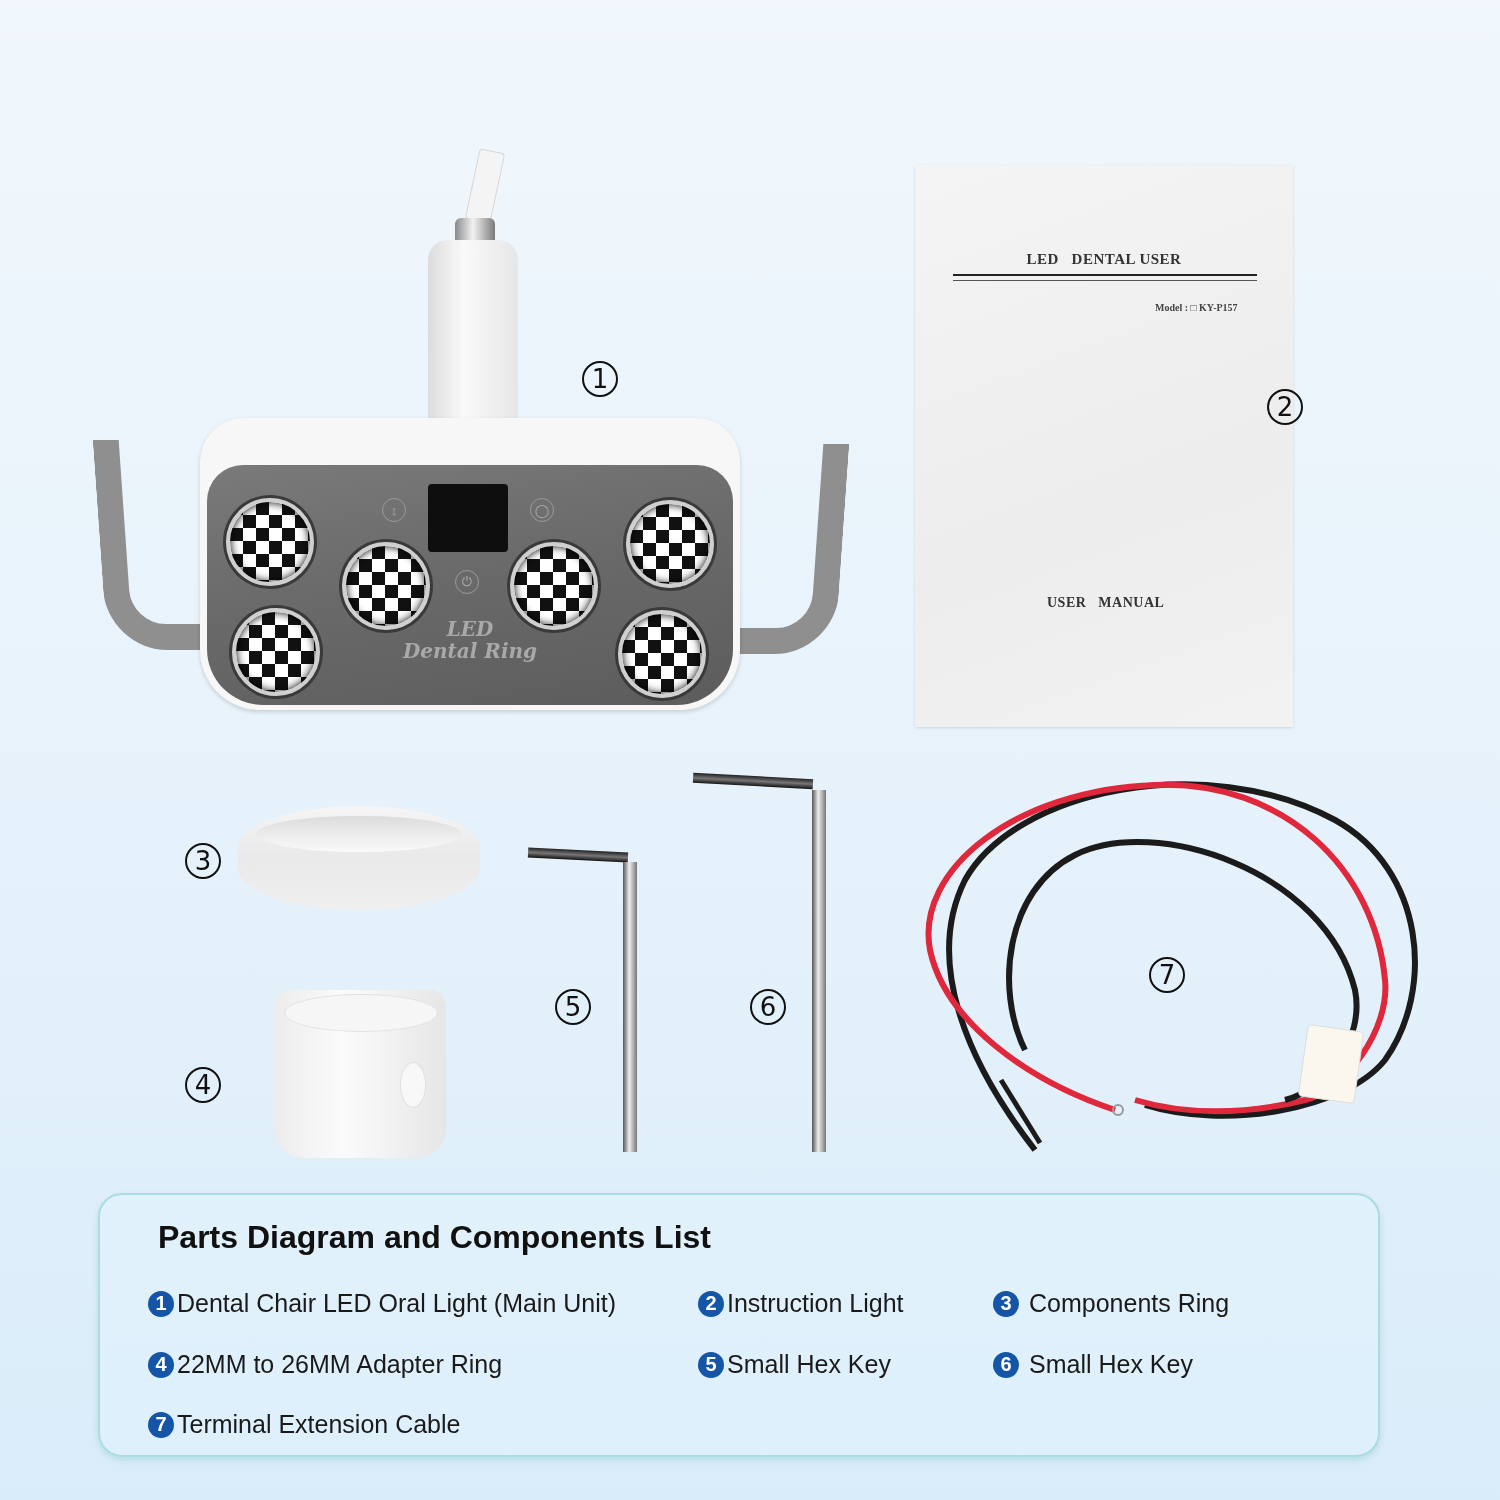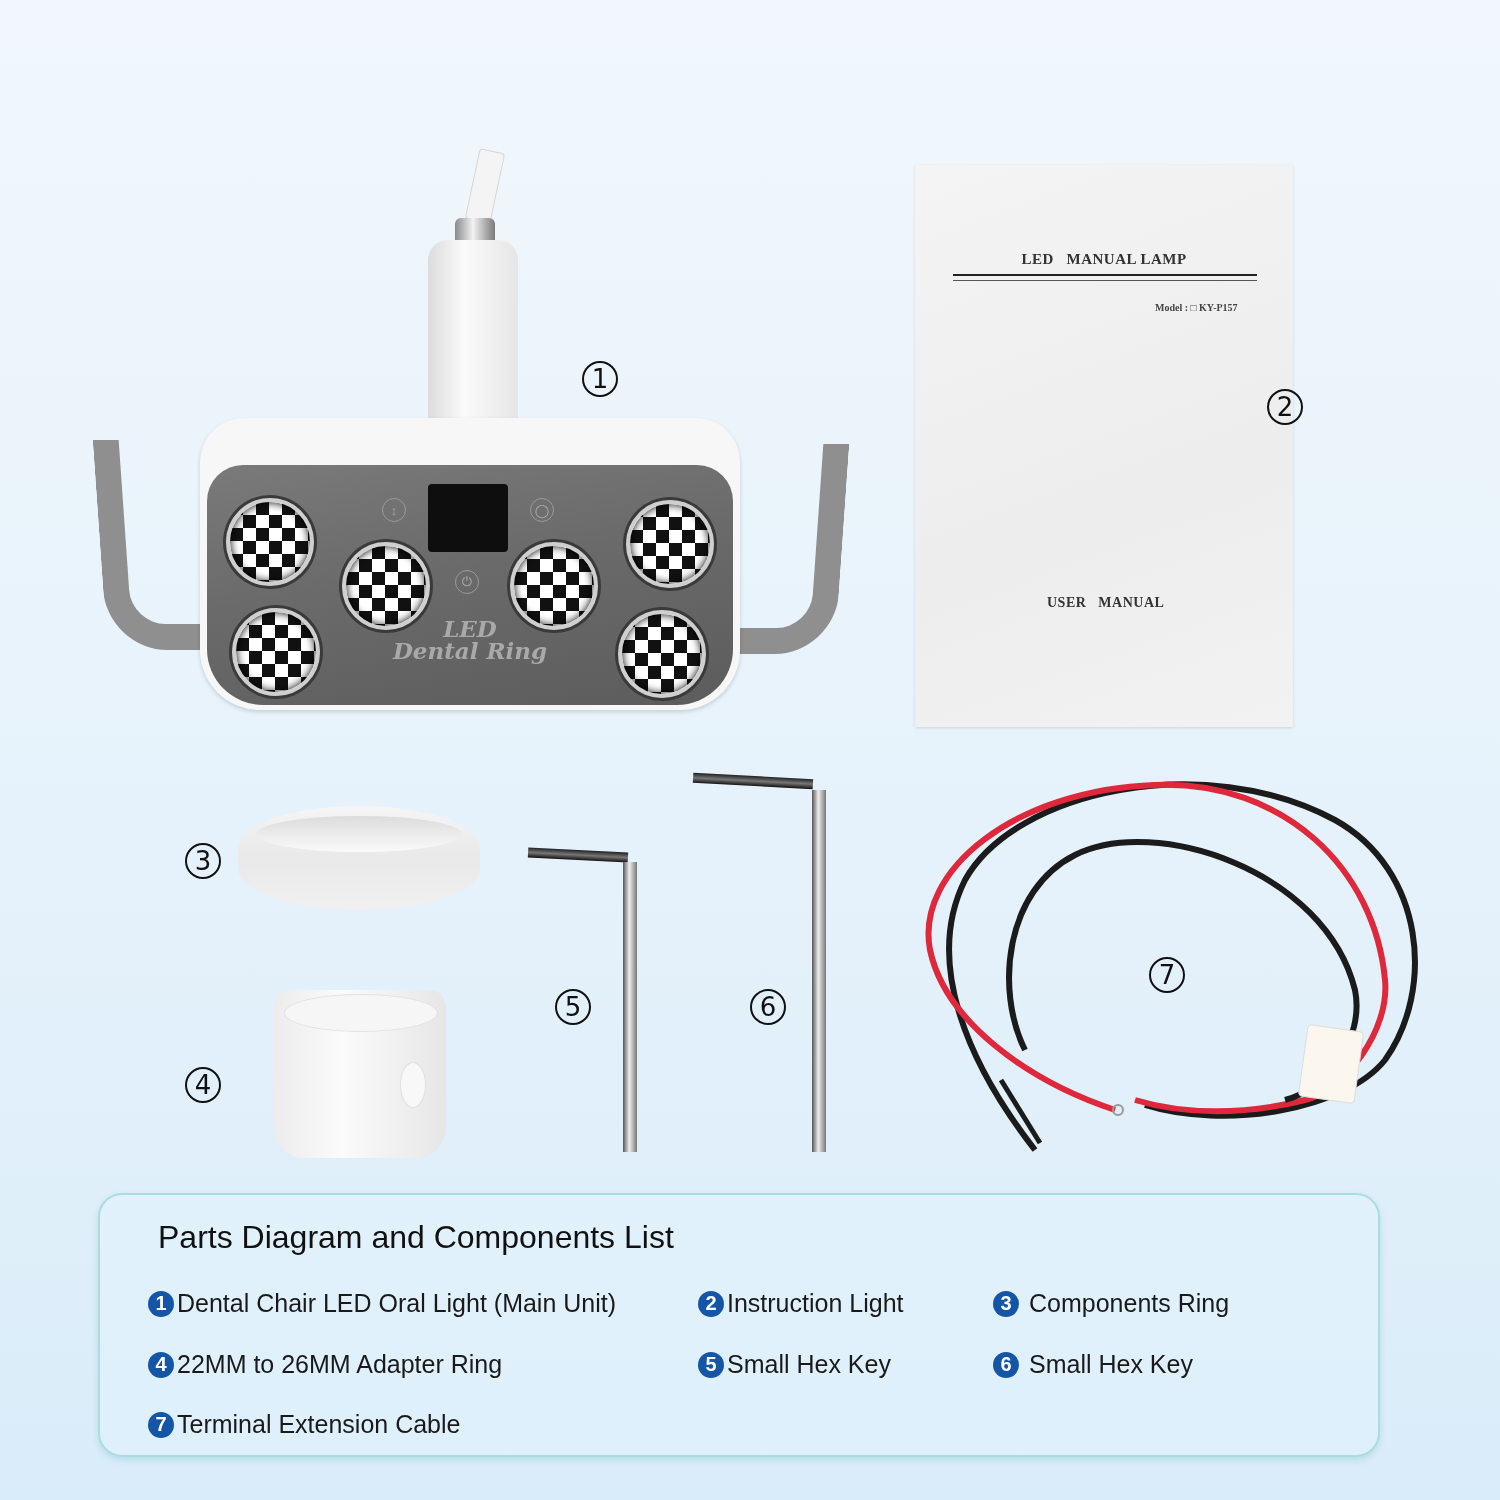--- a/index.html
+++ b/index.html
@@ -30,21 +30,21 @@
   .lamp-face { position:absolute; left:207px; top:465px; width:526px; height:240px;
     background:linear-gradient(170deg,#7a7a7a 0%,#6a6a6a 45%,#5c5c5c 100%); border-radius:36px 36px 56px 56px; }
   .display { position:absolute; left:428px; top:484px; width:80px; height:68px; background:#0e0e0e; border-radius:4px; }
   .led { position:absolute; width:80px; height:80px; border-radius:50%;
     background:
       conic-gradient(#fff 0 25%, #111 0 50%, #fff 0 75%, #111 0) ;
     background-size:26px 26px; border:4px solid #cfcfcf; box-shadow:inset 0 0 8px #000, 0 0 0 3px #3a3a3a; }
   .face-icon { position:absolute; width:24px; height:24px; border:1.5px solid #9a9a9a; border-radius:50%; color:#aaa;
     font-size:13px; display:flex; align-items:center; justify-content:center; box-sizing:border-box; }
   .lamp-brand { position:absolute; left:390px; top:618px; width:160px; text-align:center; color:#a9a9a9;
-    font-family:"DejaVu Serif", serif; font-style:italic; font-weight:bold; font-size:23px; line-height:22px; }
+    font-family:"DejaVu Serif", serif; font-style:italic; font-weight:bold; font-size:20px; line-height:22px; }
   
   .manual { position:absolute; left:915px; top:165px; width:378px; height:562px;
     background:linear-gradient(160deg,#f4f4f4,#ededed 60%,#f2f2f2); box-shadow:0 1px 3px rgba(0,0,0,.12); }
   .manual-title { position:absolute; left:0; top:86px; width:100%; text-align:center;
     font-family:"Liberation Serif", serif; font-weight:bold; font-size:15px; color:#333; letter-spacing:.5px; }
   .manual-rule { position:absolute; left:38px; top:109px; width:304px; height:4px;
     border-top:2px solid #222; border-bottom:1px solid #555; }
   .manual-model { position:absolute; left:240px; top:137px; font-family:"Liberation Serif", serif;
     font-size:10px; color:#444; font-weight:bold; }
   .manual-foot { position:absolute; left:132px; top:430px; font-family:"Liberation Serif", serif;
@@ -63,21 +63,21 @@
   .hex-v { position:absolute; width:14px; background:linear-gradient(90deg,#555,#eee 45%,#777); }
   
   .cable { position:absolute; left:905px; top:760px; width:525px; height:400px; }
   
   .parts-box {
     position:absolute; left:98px; top:1193px; width:1282px; height:264px; box-sizing:border-box;
     border:2px solid #a9dde0; border-radius:24px;
     background:linear-gradient(180deg, rgba(226,242,252,.9), rgba(222,240,252,.95));
     box-shadow:0 3px 6px rgba(120,190,200,.35);
   }
-  .parts-title { position:absolute; left:58px; top:24px; font-size:32px; font-weight:normal; color:#111; }
+  .parts-title { position:absolute; left:58px; top:24px; font-size:32px; font-weight:bold; color:#111; }
   .part-item { position:absolute; display:flex; align-items:center; font-size:25px; color:#1a1a1a; white-space:nowrap; }
   .badge {
     width:26px; height:26px; border-radius:50%; background:#1455a8; color:#fff; font-size:20px; font-weight:bold;
     display:inline-flex; align-items:center; justify-content:center; margin-right:3px;
   }
 </style>
 </head>
 <body>
 
 <div>
@@ -99,21 +99,21 @@
   <div class="face-icon" style="left:530px;top:498px;">◯</div>
   <div class="face-icon" style="left:455px;top:570px;">⏻</div>
   <div class="lamp-brand">
     <div>LED</div>
     <div>Dental Ring</div>
   </div>
 </div>
 <div class="callout" style="left:582px;top:361px;">1</div>
 
 <div class="manual">
-  <div class="manual-title" style="white-space:pre;">LED   MANUAL LAMP</div>
+  <div class="manual-title" style="white-space:pre;">LED   DENTAL USER</div>
   <div class="manual-rule"></div>
   <div class="manual-model">Model : □ KY-P157</div>
   <div class="manual-foot">USER MANUAL</div>
 </div>
 <div class="callout" style="left:1267px;top:389px;">2</div>
 
 <div class="ring3"></div>
 <div class="callout" style="left:185px;top:843px;">3</div>
 
 <div class="ring4">

